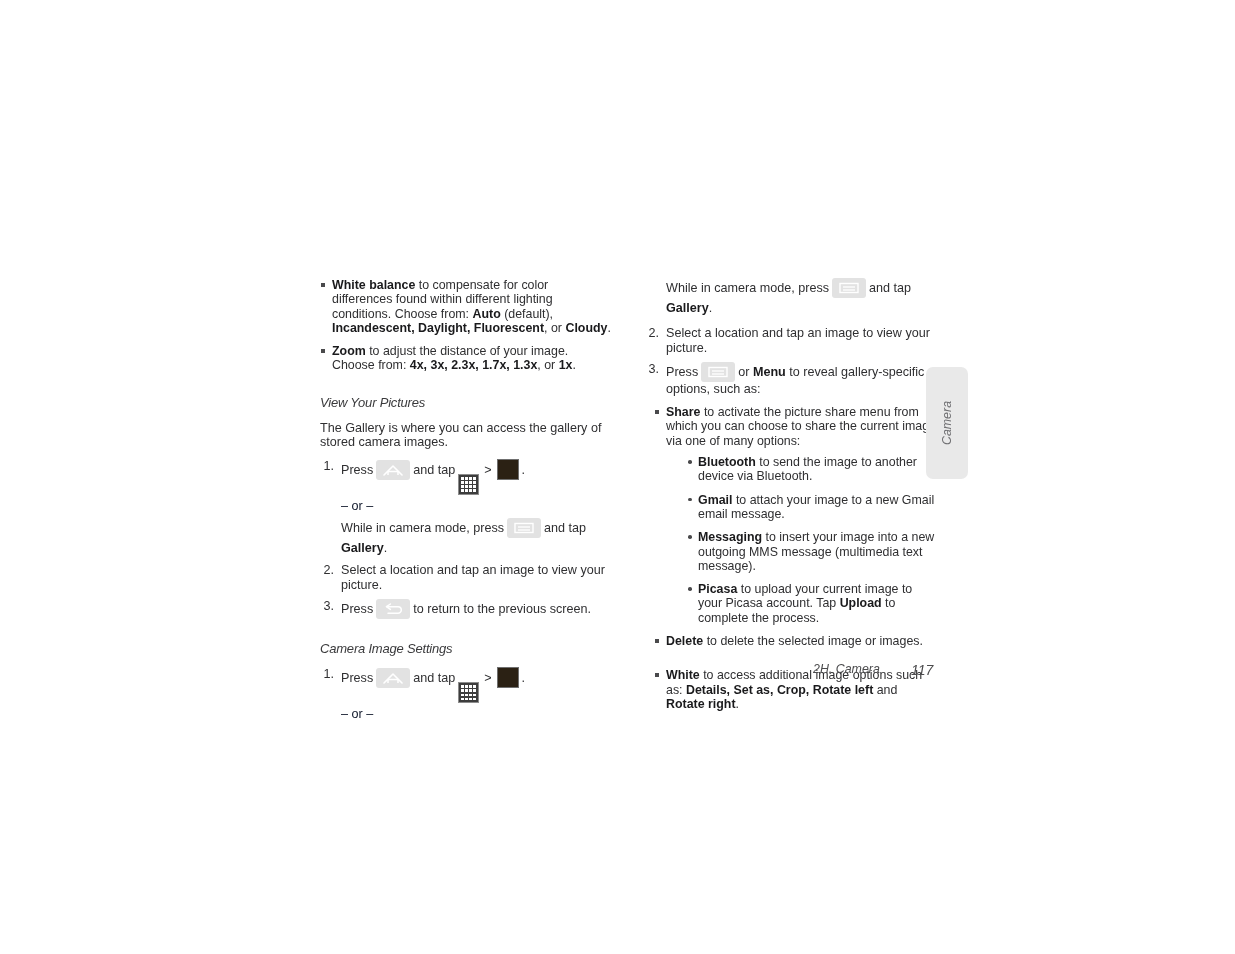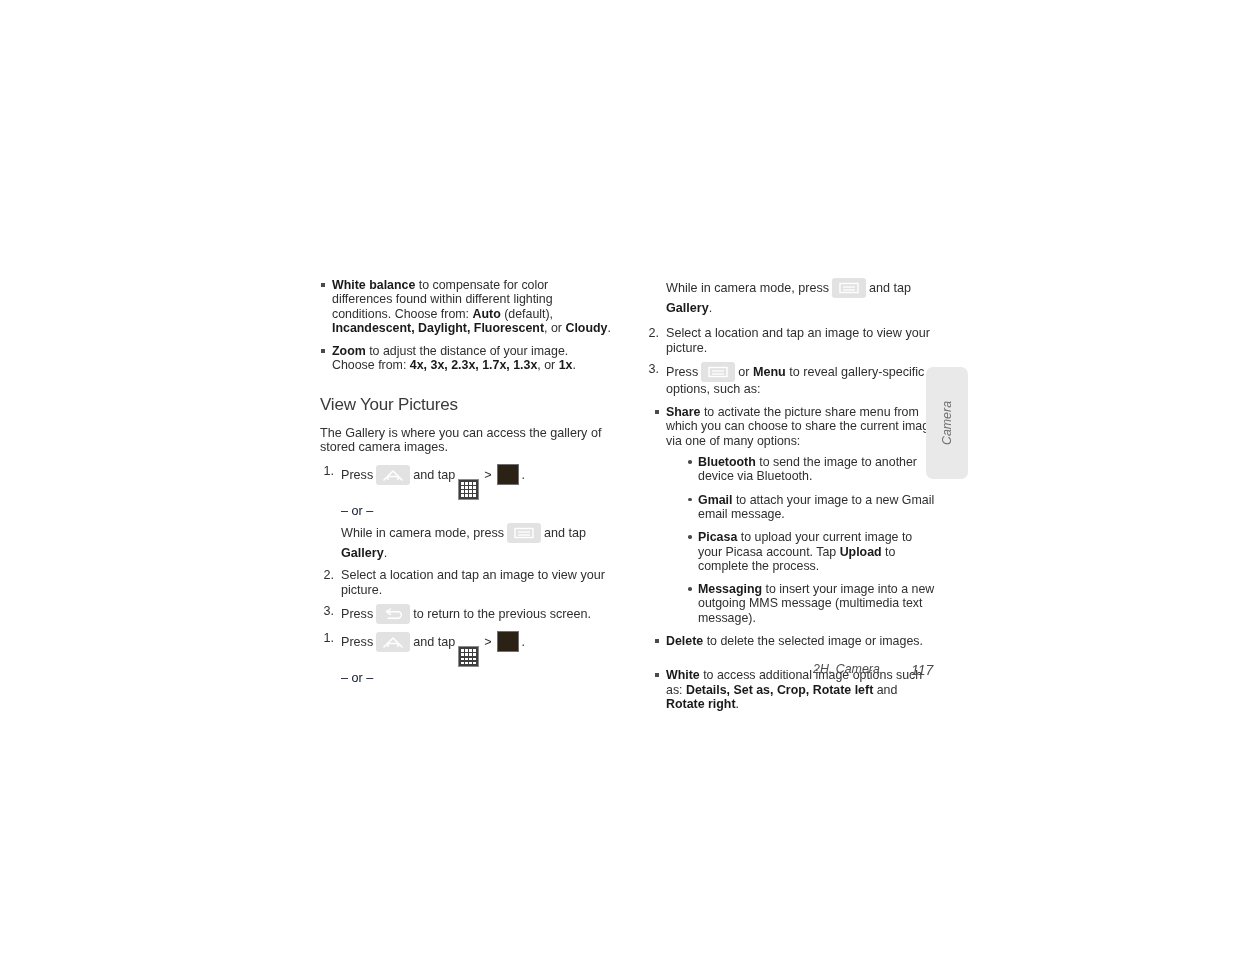--- a/index.html
+++ b/index.html
@@ -25,21 +25,22 @@
   .col {
     position: absolute;
     top: 278px;
     width: 292px;
   }
   .col-left  { left: 320px; }
   .col-right { left: 645px; }
 
   
   .heading {
-    font-size: 17px;
+    font-size: 13px;
+    font-style: italic;
     font-weight: 400;
     color: #3a3a3c;
     margin: 22px 0 11px 0;
     letter-spacing: -0.2px;
   }
   .body-para {
     font-size: 12.6px;
     line-height: 14.6px;
     color: #2f2f31;
     margin: 0 0 9px 0;
@@ -330,20 +331,21 @@
         <span class="num">3.</span>
         <span class="step-line">
           <span>Press</span><span class="key key-back"><svg width="22" height="13" viewBox="0 0 22 13">
                 <path d="M5 4.2 L16 4.2 a3.3 3.3 0 0 1 0 6.6 L6 10.8" fill="none" stroke="#ffffff" stroke-width="1.5" stroke-linecap="round"></path>
                 <path d="M8.4 1.5 L4.4 4.2 L8.4 6.9" fill="none" stroke="#ffffff" stroke-width="1.5" stroke-linejoin="round" stroke-linecap="round"></path>
               </svg></span><span>to return to the previous screen.</span>
         </span>
       </li>
     </ol>
 
+    <div class="heading">Camera Image Settings</div>
 
     <ol class="steps">
       <li>
         <span class="num">1.</span>
         <span class="step-line">
           <span>Press</span><span class="key key-home"><svg width="22" height="12" viewBox="0 0 22 12">
                 <path d="M2 11 L11 2 L20 11" fill="none" stroke="#ffffff" stroke-width="1.6" stroke-linejoin="round" stroke-linecap="round"></path>
                 <path d="M6 11 L6 7.5 L16 7.5 L16 11" fill="none" stroke="#ffffff" stroke-width="1.5" stroke-linejoin="round"></path>
               </svg></span><span>and tap</span><span class="icon-launcher"><span class="grid">
                 <i></i>
@@ -408,24 +410,24 @@
         <span class="b">Share</span><span> to activate the picture share menu from which you can choose to share the current image via one of many options:</span>
 
         <ul class="rd">
           <li>
             <span class="b">Bluetooth</span><span> to send the image to another device via Bluetooth.</span>
           </li>
           <li>
             <span class="b">Gmail</span><span> to attach your image to a new Gmail email message.</span>
           </li>
           <li>
-            <span class="b">Picasa</span><span> to upload your current image to your Picasa account. Tap </span><span class="b">Upload</span><span> to complete the process.</span>
+            <span class="b">Messaging</span><span> to insert your image into a new outgoing MMS message (multimedia text message).</span>
           </li>
           <li>
-            <span class="b">Messaging</span><span> to insert your image into a new outgoing MMS message (multimedia text message).</span>
+            <span class="b">Picasa</span><span> to upload your current image to your Picasa account. Tap </span><span class="b">Upload</span><span> to complete the process.</span>
           </li>
         </ul>
       </li>
 
       <li style="margin-bottom:20px;">
         <span class="b">Delete</span><span> to delete the selected image or images.</span>
       </li>
 
       <li>
         <span class="b">White</span><span> to access additional image options such as: </span><span class="b">Details, Set as, Crop, Rotate left</span><span> and </span><span class="b">Rotate right</span><span>.</span>

